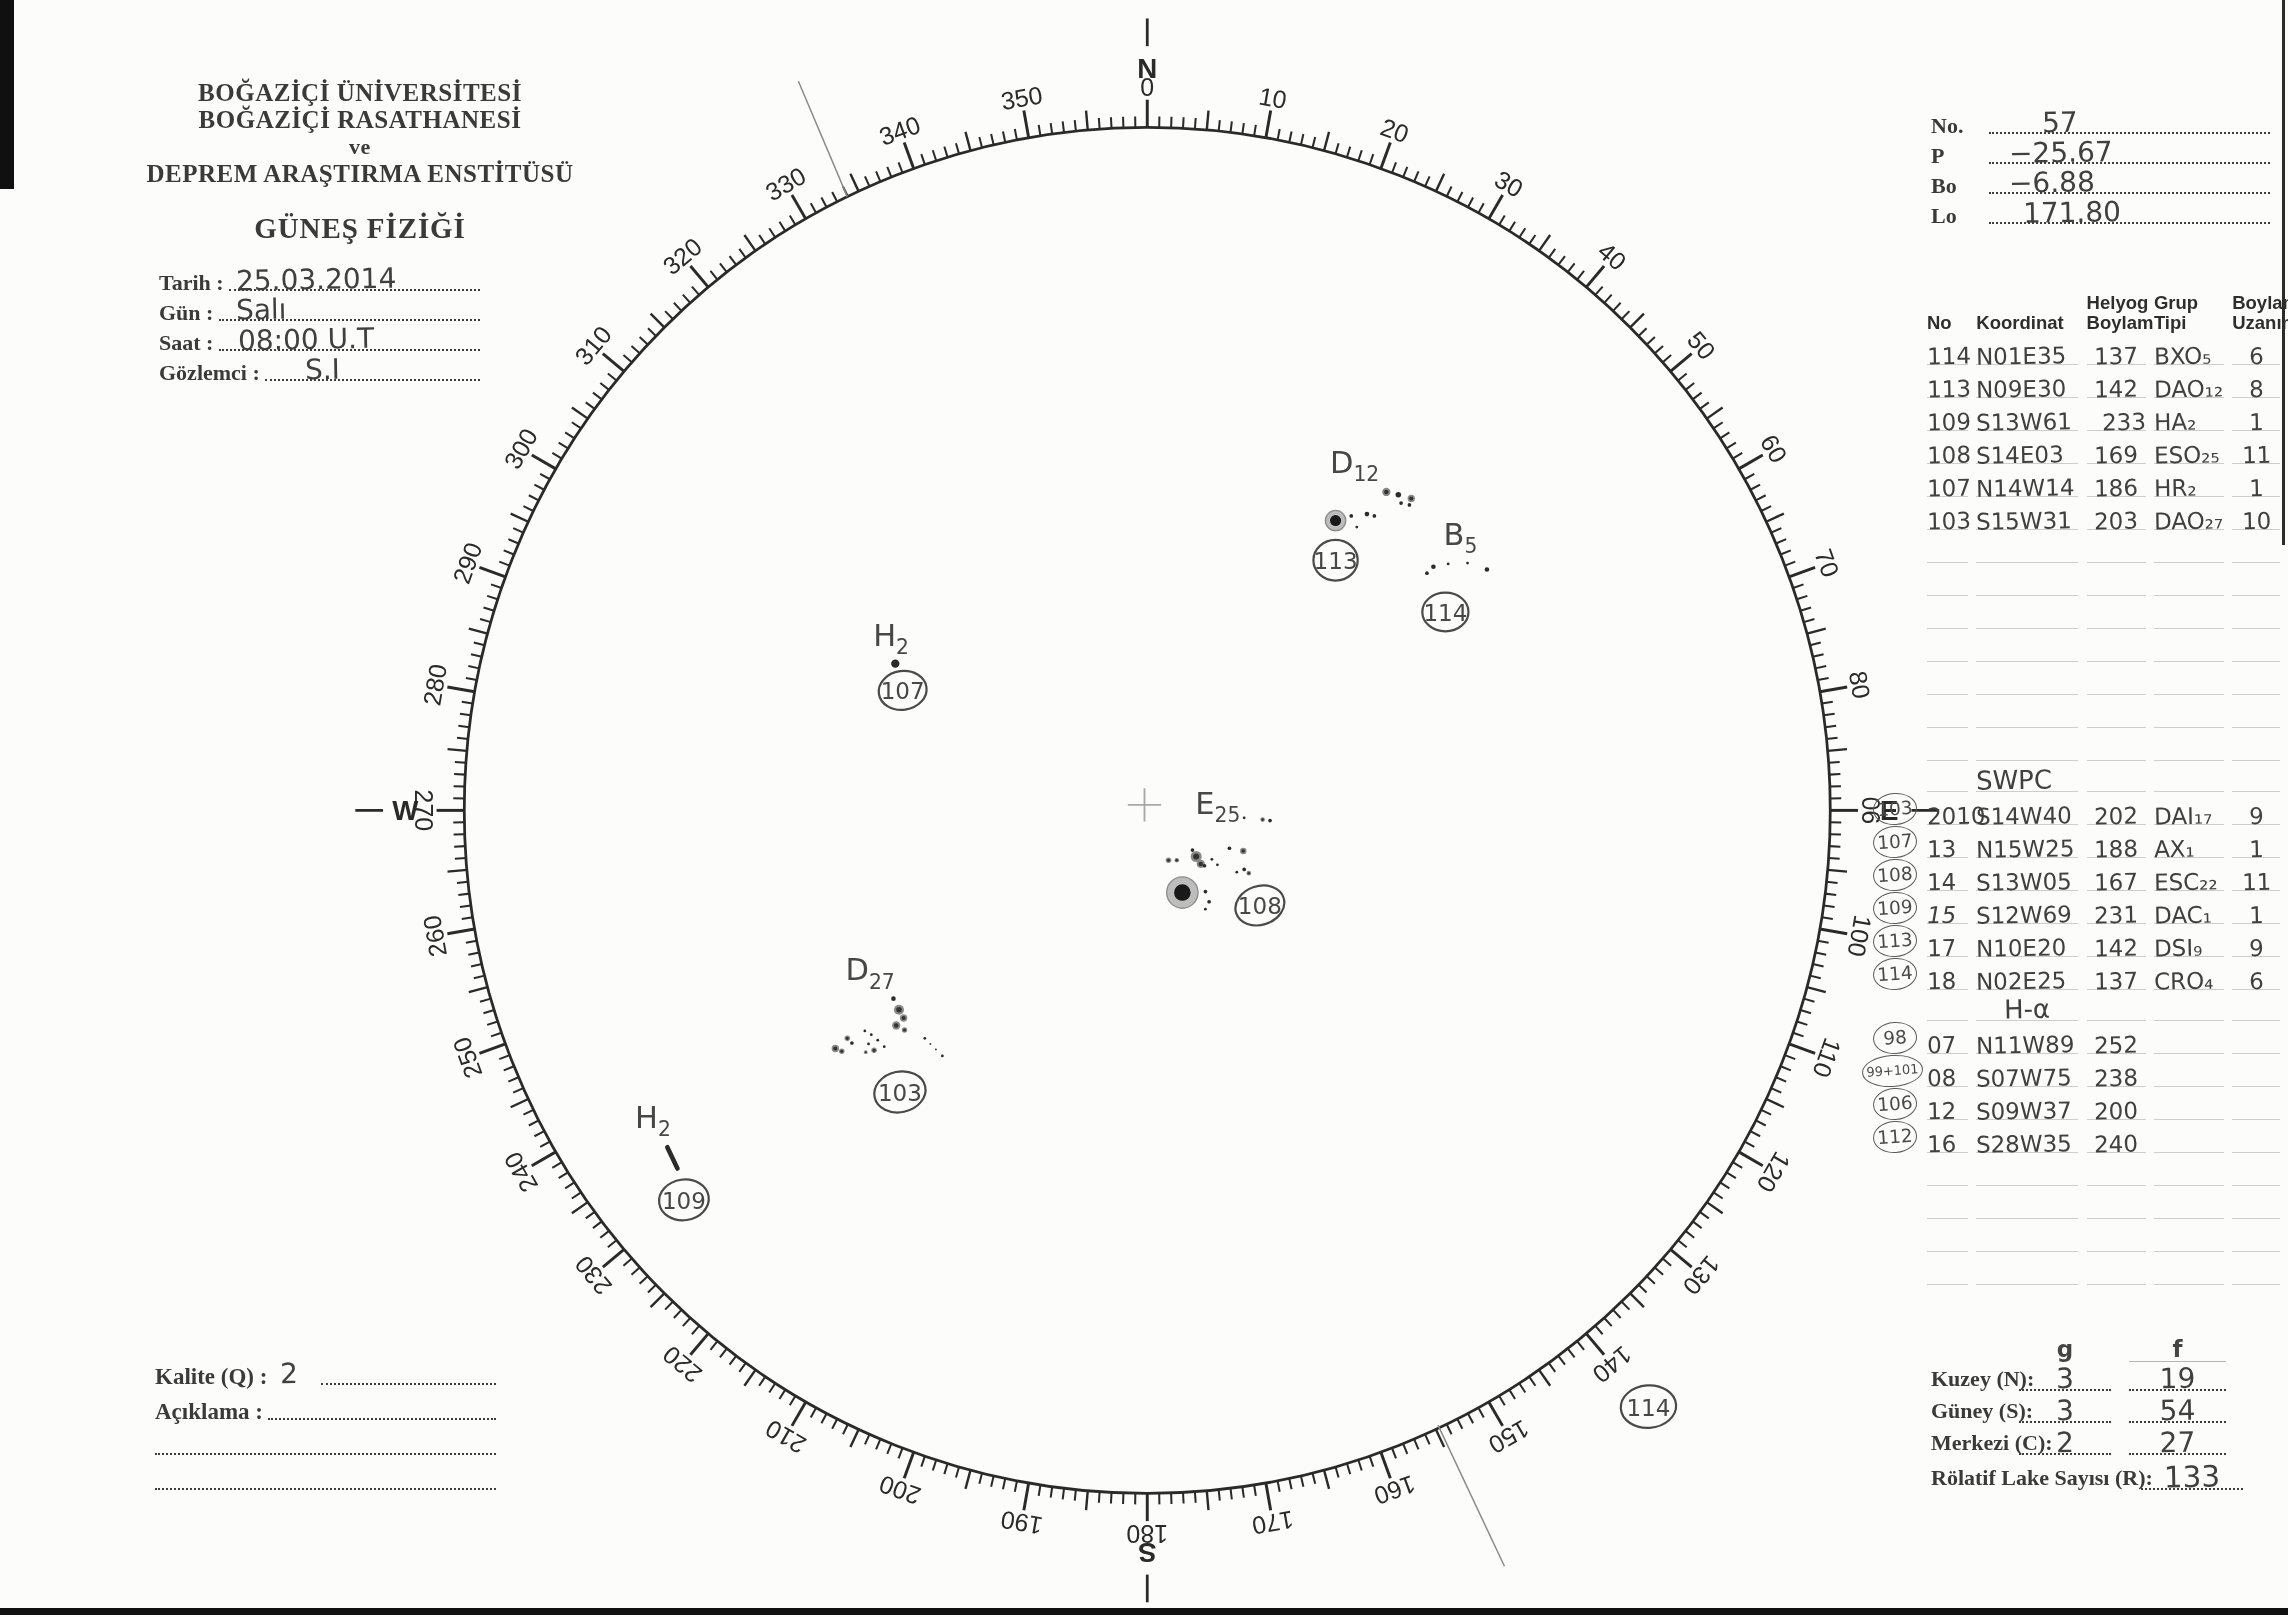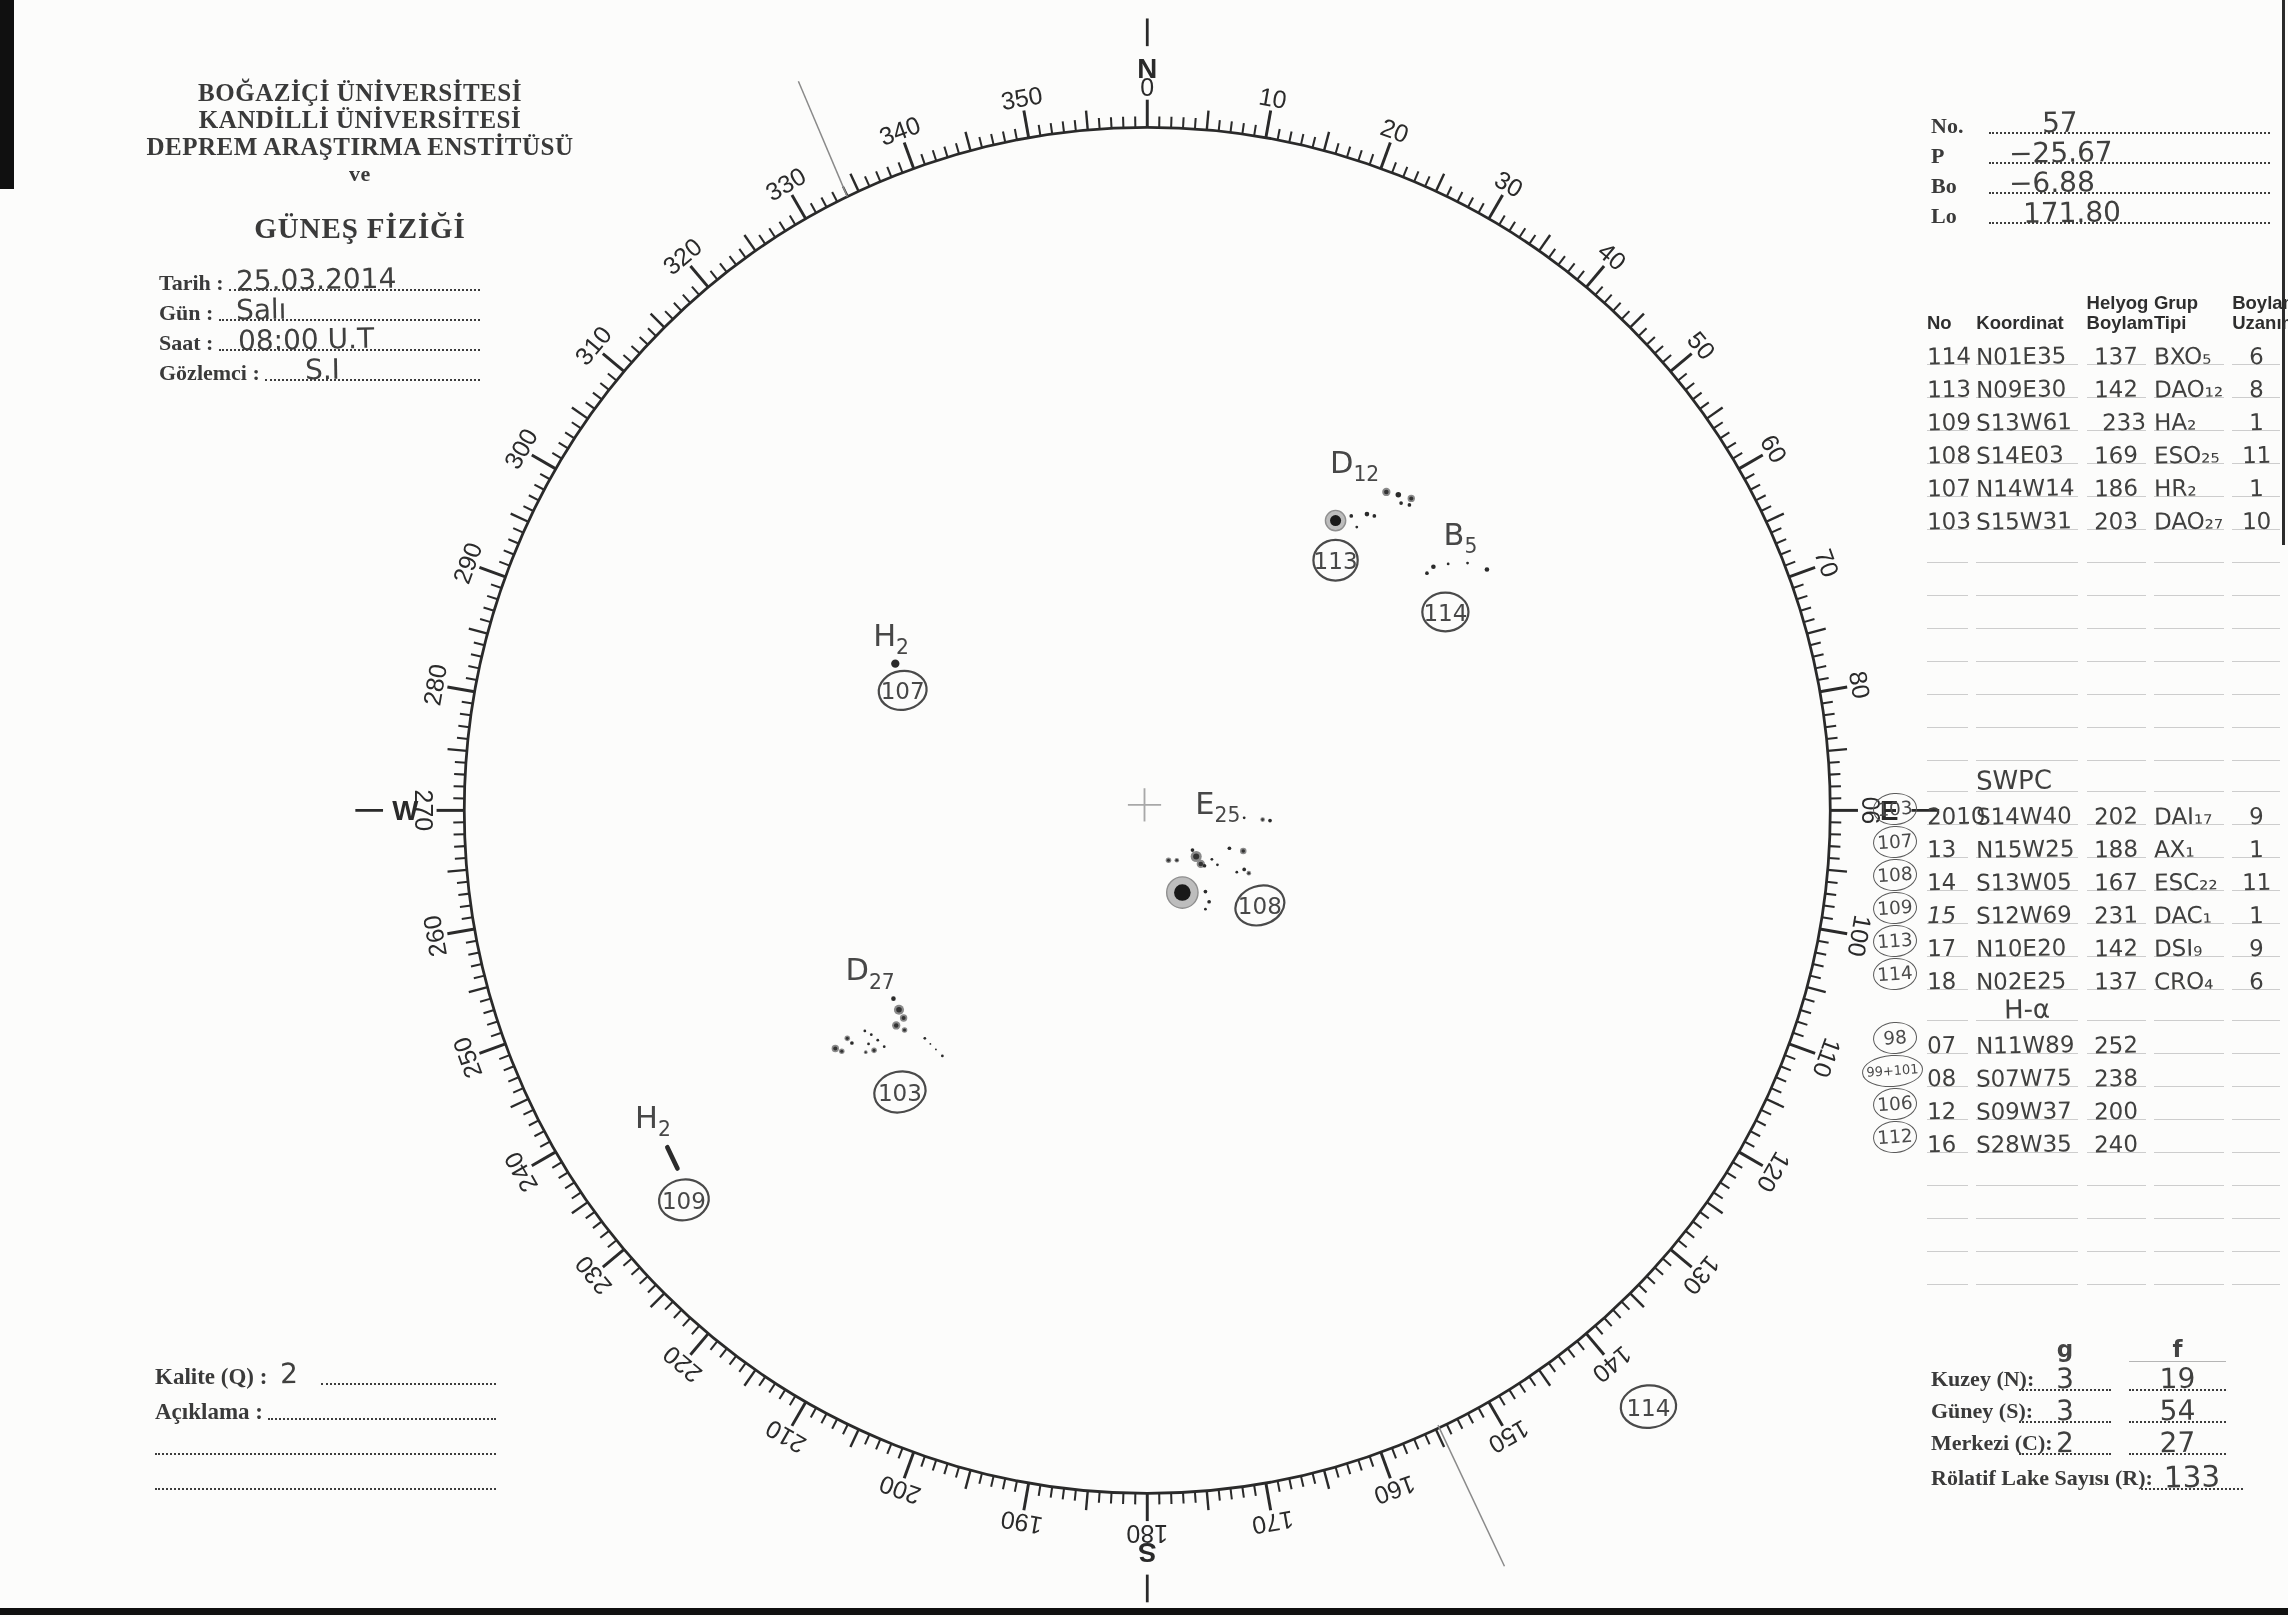--- a/index.html
+++ b/index.html
@@ -600,23 +600,23 @@
       <text x="741" y="1301" fill="#474747" font-size="25" text-anchor="middle" dominant-baseline="central" class="svghand">109</text>
     </g>
     <g>
       <ellipse cx="1786" cy="1524" rx="30" ry="23" fill="none" stroke="#4a4a4a" stroke-width="2.4" transform="rotate(-4 1786 1524)"></ellipse>
       <text x="1786" y="1525" fill="#474747" font-size="25" text-anchor="middle" dominant-baseline="central" class="svghand">114</text>
     </g>
   </svg>
 
 <div class="org-header">
   <div class="l">BOĞAZİÇİ ÜNİVERSİTESİ</div>
-  <div class="l">KANDİLLİ ÜNİVERSİTESİ</div>
+  <div class="l">BOĞAZİÇİ RASATHANESİ</div>
+  <div class="l ve">ve</div>
   <div class="l">DEPREM ARAŞTIRMA ENSTİTÜSÜ</div>
-  <div class="l ve">ve</div>
   <div class="form-title">GÜNEŞ FİZİĞİ</div>
 </div>
 
 <div class="obs-fields">
   <div class="field-row">
     <span class="flabel">Tarih :</span>
     <span class="dots"></span>
     <span class="hand fv" style="left:77px;">25.03.2014</span>
   </div>
   <div class="field-row">

